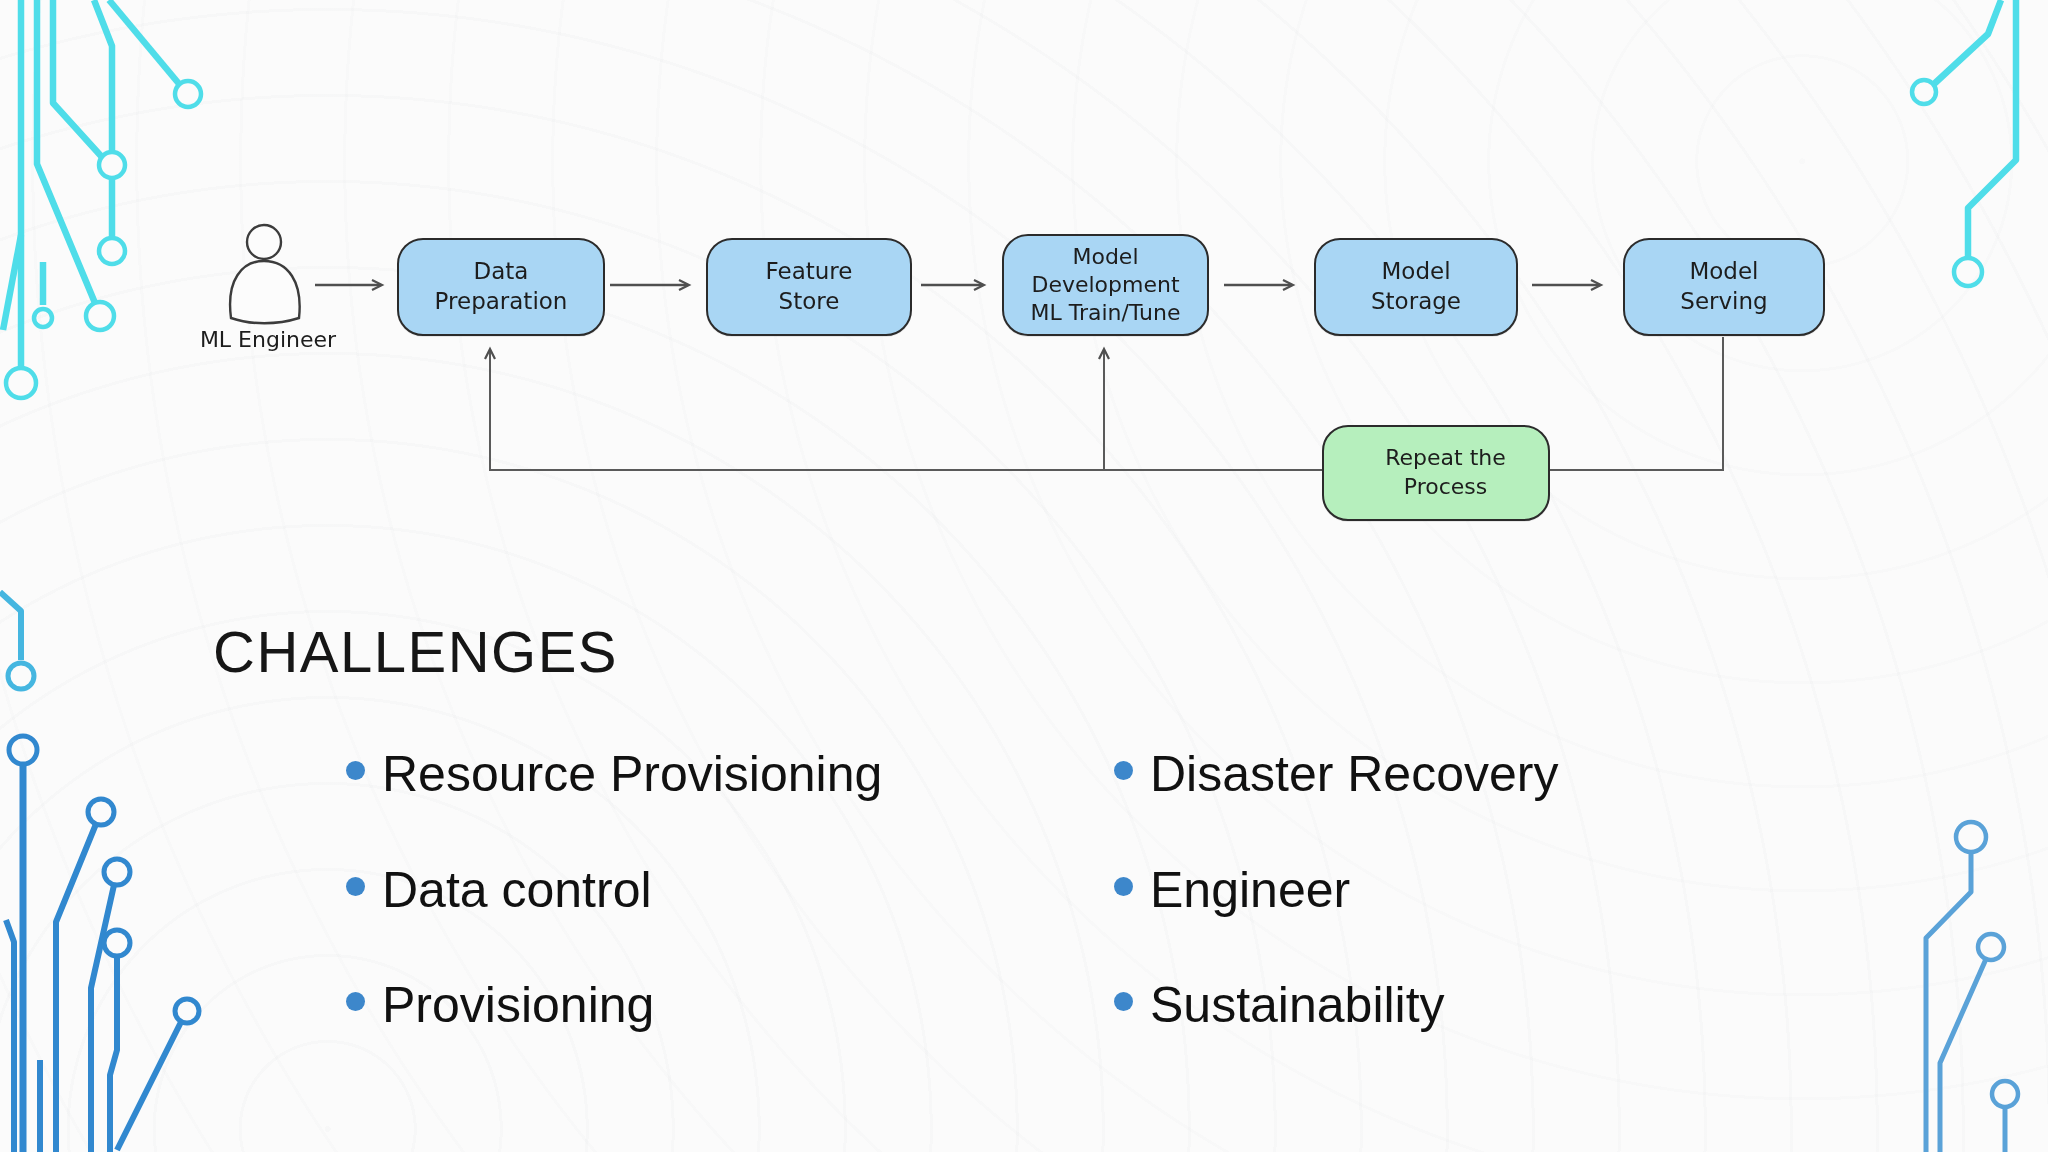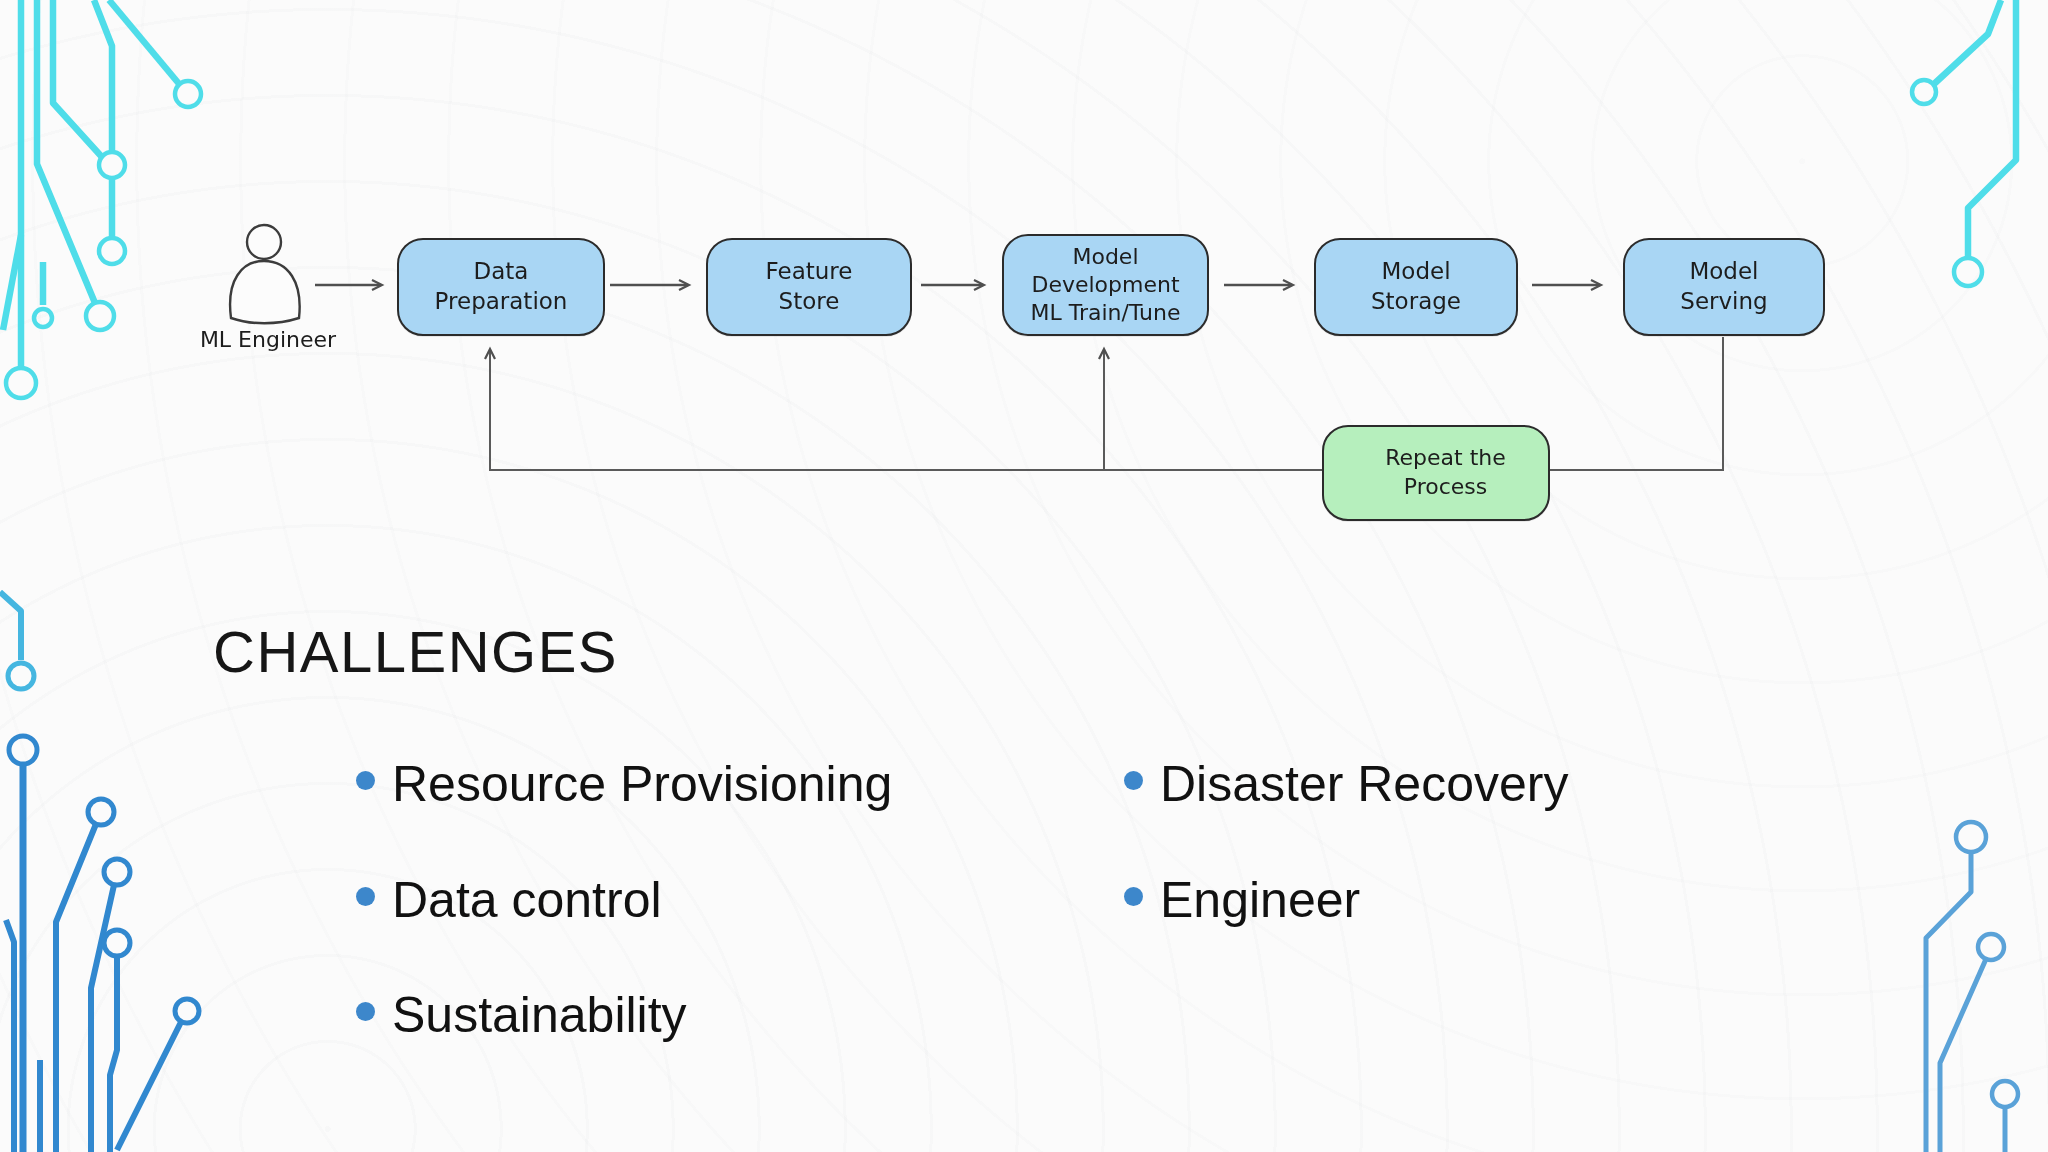--- a/index.html
+++ b/index.html
@@ -33,21 +33,21 @@
     position:absolute;left:194px;top:327px;width:148px;text-align:center;
     font-family:"DejaVu Sans", sans-serif;font-size:22px;color:var(--label-text);
   }
 
   
   .page-title{
     position:absolute;left:213px;top:618px;margin:0;
     font-size:58px;font-weight:400;letter-spacing:1.5px;color:var(--title-text);
   }
   .challenges-col{
-    position:absolute;top:740px;margin:16px;padding:0;list-style:none;
+    position:absolute;top:740px;margin:6px;padding:0;list-style:none;
   }
   .challenges-col--left{left:340px;}
   .challenges-col--right{left:1108px;text-align:right;}
   .challenge-item{
     display:flex;align-items:flex-start;margin:0 0 58px 0;
     font-size:50px;line-height:1.15;color:var(--body-text);
   }
   .bullet-dot{
     width:19px;height:19px;border-radius:50%;background:var(--bullet);
     flex:none;margin:15px 17px 0 0;
@@ -170,28 +170,32 @@
     <li class="challenge-item">
       <span class="bullet-dot"></span>
       <span>Resource Provisioning</span>
     </li>
     <li class="challenge-item">
       <span class="bullet-dot"></span>
       <span>Data control</span>
     </li>
     <li class="challenge-item">
       <span class="bullet-dot"></span>
+      <span>Provisioning</span>
+    </li>
+  </ul>
+
+  <ul class="challenges-col challenges-col--right">
+    <li class="challenge-item">
+      <span class="bullet-dot"></span>
+      <span>Disaster Recovery</span>
+    </li>
+    <li class="challenge-item">
+      <span class="bullet-dot"></span>
+      <span>Engineer</span>
+    </li>
+    <li class="challenge-item">
+      <span class="bullet-dot"></span>
       <span>Sustainability</span>
     </li>
   </ul>
 
-  <ul class="challenges-col challenges-col--right">
-    <li class="challenge-item">
-      <span class="bullet-dot"></span>
-      <span>Disaster Recovery</span>
-    </li>
-    <li class="challenge-item">
-      <span class="bullet-dot"></span>
-      <span>Engineer</span>
-    </li>
-  </ul>
-
 </div>
 
 </body></html>

